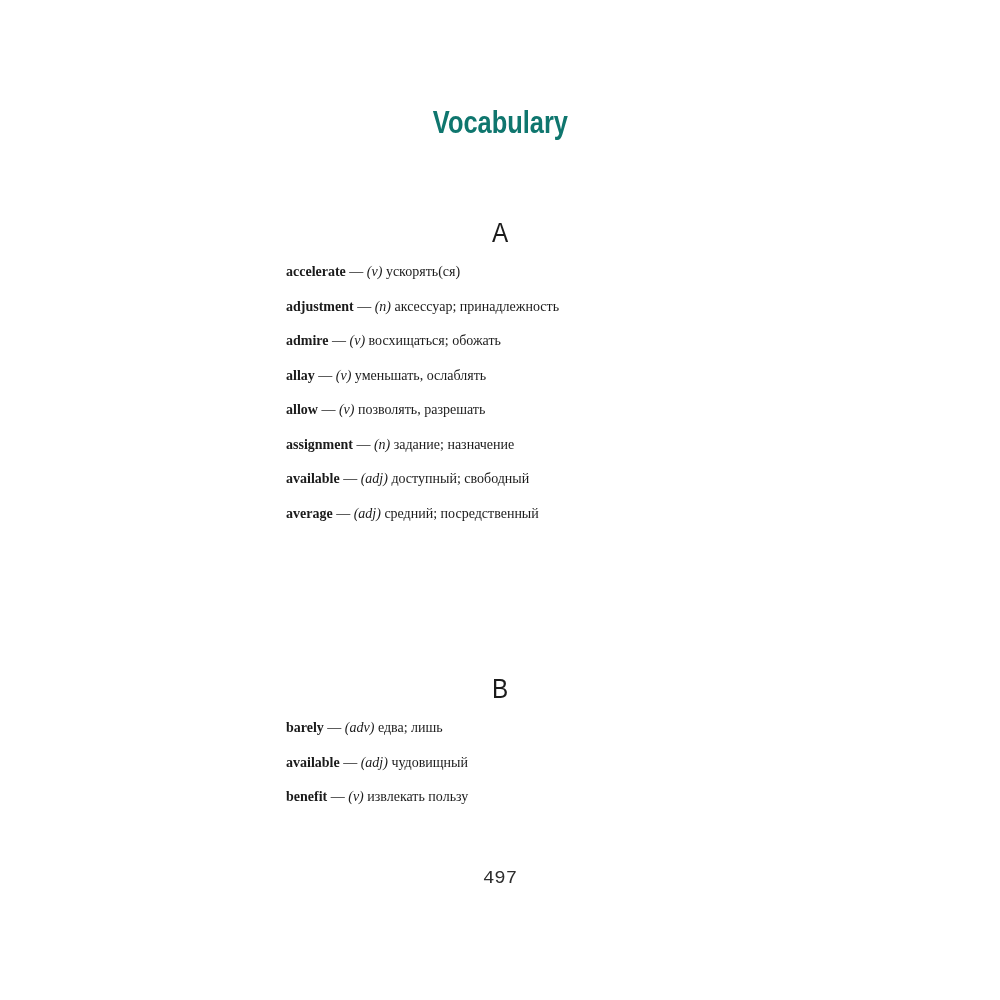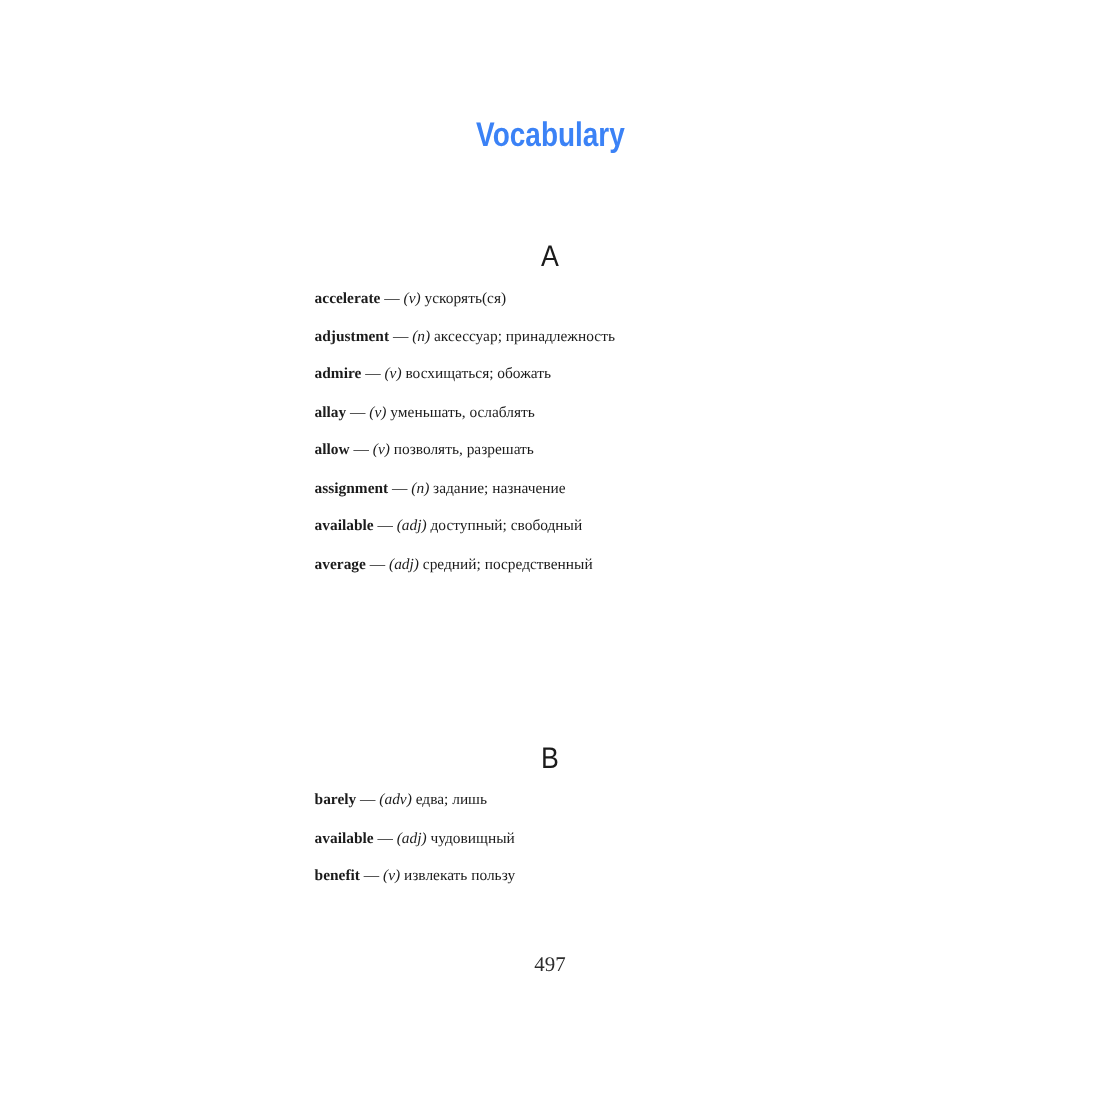--- a/index.html
+++ b/index.html
@@ -15,21 +15,21 @@
   .title {
     position: absolute;
     top: 106px;
     left: 0;
     width: 1000px;
     text-align: center;
     font-family: "Liberation Sans", sans-serif;
     font-weight: 700;
     font-size: 31px;
     line-height: 34px;
-    color: #3b82f6;
+    color: #0f766e;
   }
   .title-inner { display: inline-block; transform: scaleX(0.82); }
   .section-letter {
     position: absolute;
     left: 0;
     width: 1000px;
     text-align: center;
     font-family: "Liberation Sans", sans-serif;
     font-size: 27px;
     line-height: 27px;
@@ -51,21 +51,21 @@
   .entry b { font-weight: 700; }
   .entry i { font-style: italic; }
   .entry .line { display: block; }
   .entry .cont { display: block; padding-left: 21px; }
   .page-number {
     position: absolute;
     top: 867px;
     left: 0;
     width: 1000px;
     text-align: center;
-    font-family: Liberation Serif, serif;
+    font-family: Liberation Mono, monospace;
     font-size: 19px;
     line-height: 22px;
     color: #2d2d2d;
   }
 </style>
 </head>
 <body>
 
 <div class="page">
 

